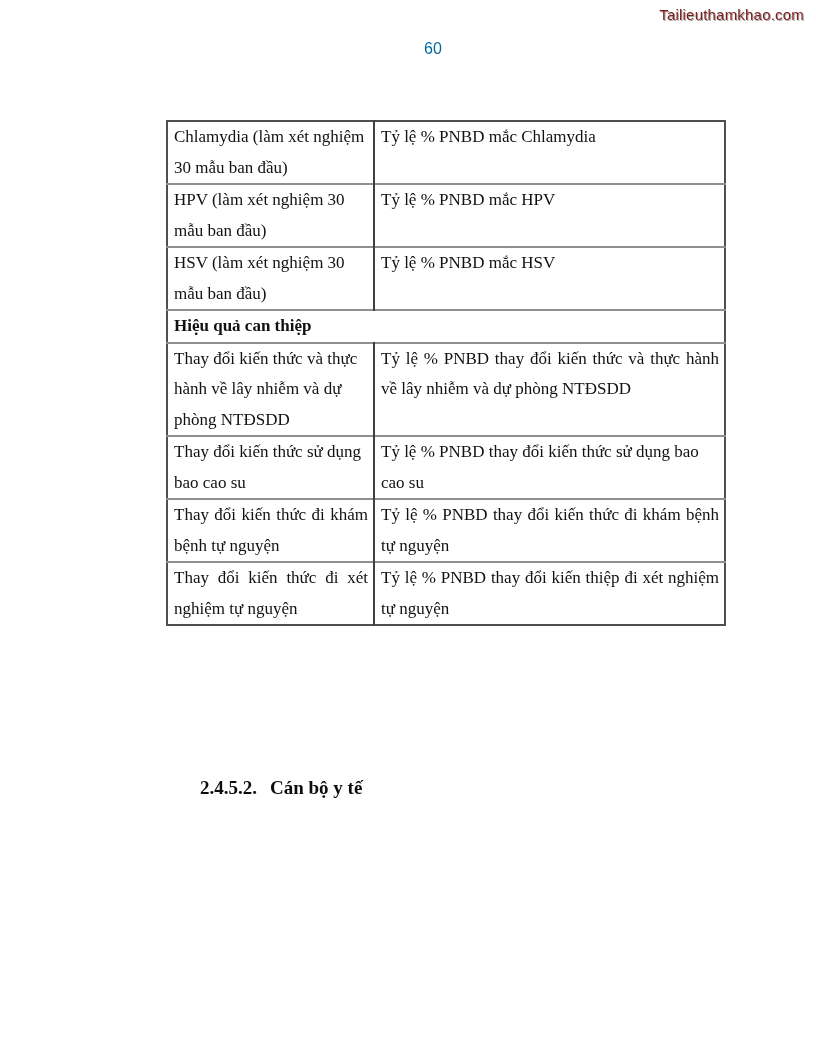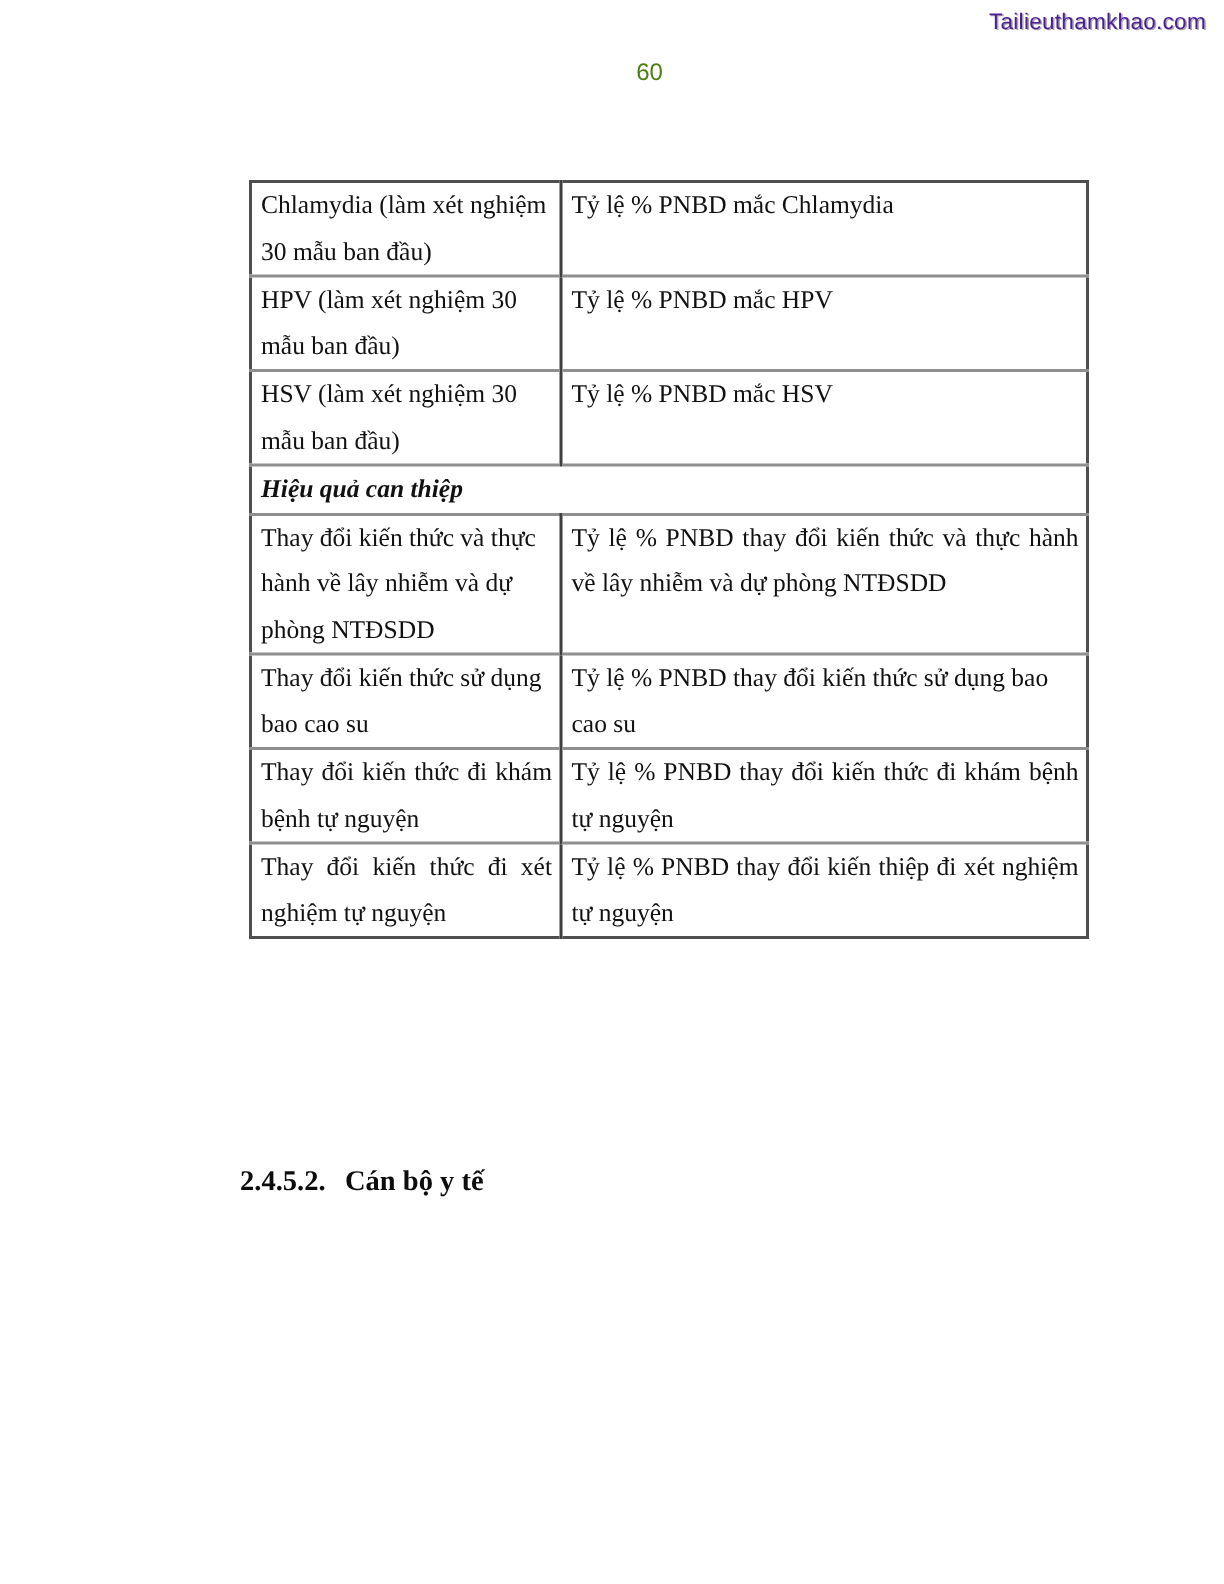--- a/index.html
+++ b/index.html
@@ -14,32 +14,32 @@
     font-family: "Liberation Serif", serif;
     color: #111111;
     overflow: hidden;
   }
   .watermark {
     position: absolute;
     top: 6px;
     right: 12px;
     font-family: "Liberation Sans", sans-serif;
     font-size: 15px;
-    color: #4c1d95;
+    color: #7f1d1d;
     text-shadow: 1px 1px 0 #a9a9a9;
     letter-spacing: 0.2px;
   }
   .page-number {
     margin-top: 40px;
     width: 816px;
     text-align: center;
     text-indent: 50px;
     font-family: "Liberation Sans", sans-serif;
     font-size: 16px;
-    color: #4d7c0f;
+    color: #0369a1;
   }
   table.doc-table {
     margin: 62px 0 0 166px;
     width: 558px;
     table-layout: fixed;
     border-collapse: collapse;
     border: 2px solid #4f4f4f;
   }
   col.c1 { width: 207px; }
   col.c2 { width: 351px; }
@@ -48,29 +48,29 @@
     font-size: 17px;
     line-height: 30.5px;
     padding: 0 5px 0 6px;
     border: none;
   }
   tr + tr td { border-top: 2px solid #8f8f8f; }
   td.cell-1 { border-right: 2px solid #3f3f3f; }
   tr.h1 td { height: 29px; }
   tr.h2 td { height: 59px; }
   tr.h3 td { height: 90px; margin-left: 14px; }
-  tr.section-row td { font-weight: bold; font-style: italic; }
+  tr.section-row td { font-weight: bold; }
   td.justify { text-align: justify; }
   .heading {
     margin: 151px 0 0 160px;
     font-size: 19px;
     font-weight: bold;
     color: #0d0d0d;
   }
-  .heading .num { margin-right: 13px; }
+  .heading .num { margin-right: 13px; margin-left: 40px; }
 </style>
 </head>
 <body>
 
 <div class="watermark">Tailieuthamkhao.com</div>
 
 <div class="page-number">60</div>
 
 <table class="doc-table">
   <colgroup>

